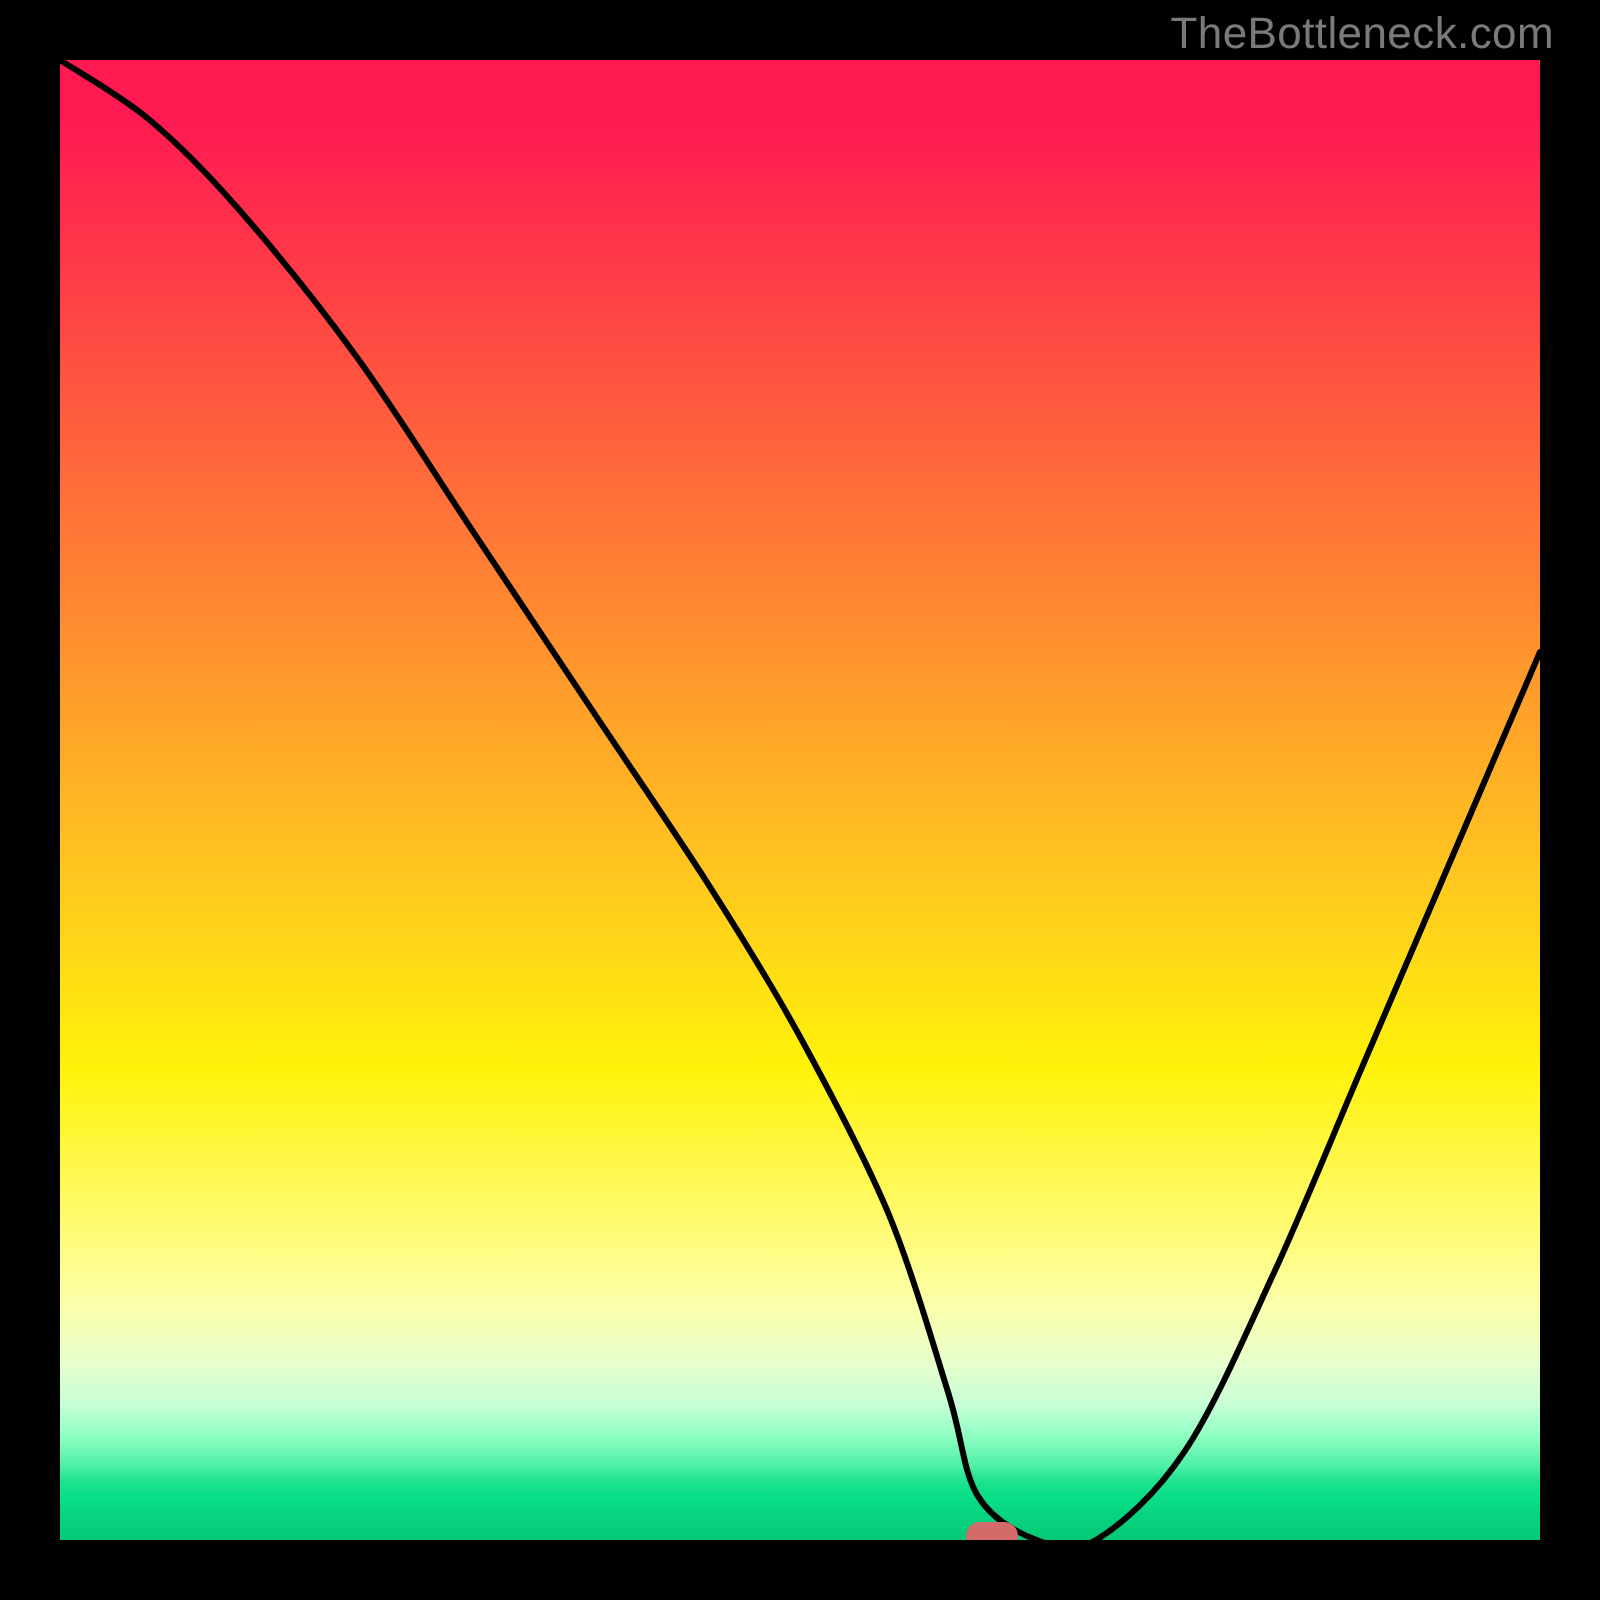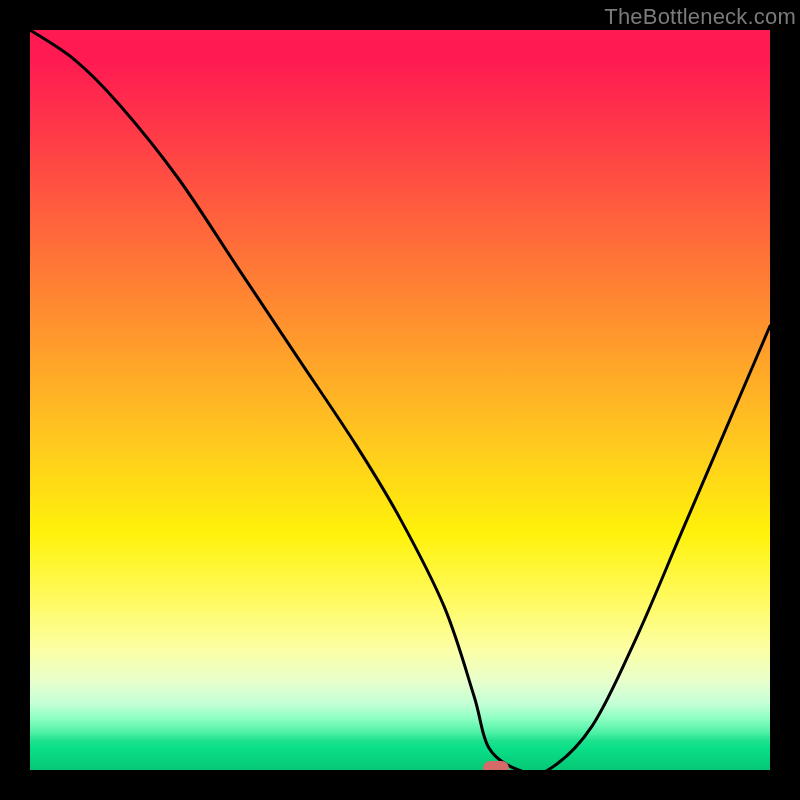--- a/index.html
+++ b/index.html
@@ -13,21 +13,21 @@
   }
   .frame {
     position: relative;
     width: 800px;
     height: 800px;
     background: #000;
   }
   .watermark {
     position: absolute;
     top: 4px;
-    right: 4px;
+    right: 23px;
     color: #7a7a7a;
     font-size: 22px;
     font-weight: 500;
     letter-spacing: 0.2px;
     z-index: 10;
   }
   .plot-area {
     position: absolute;
     left: 30px;
     top: 30px;

